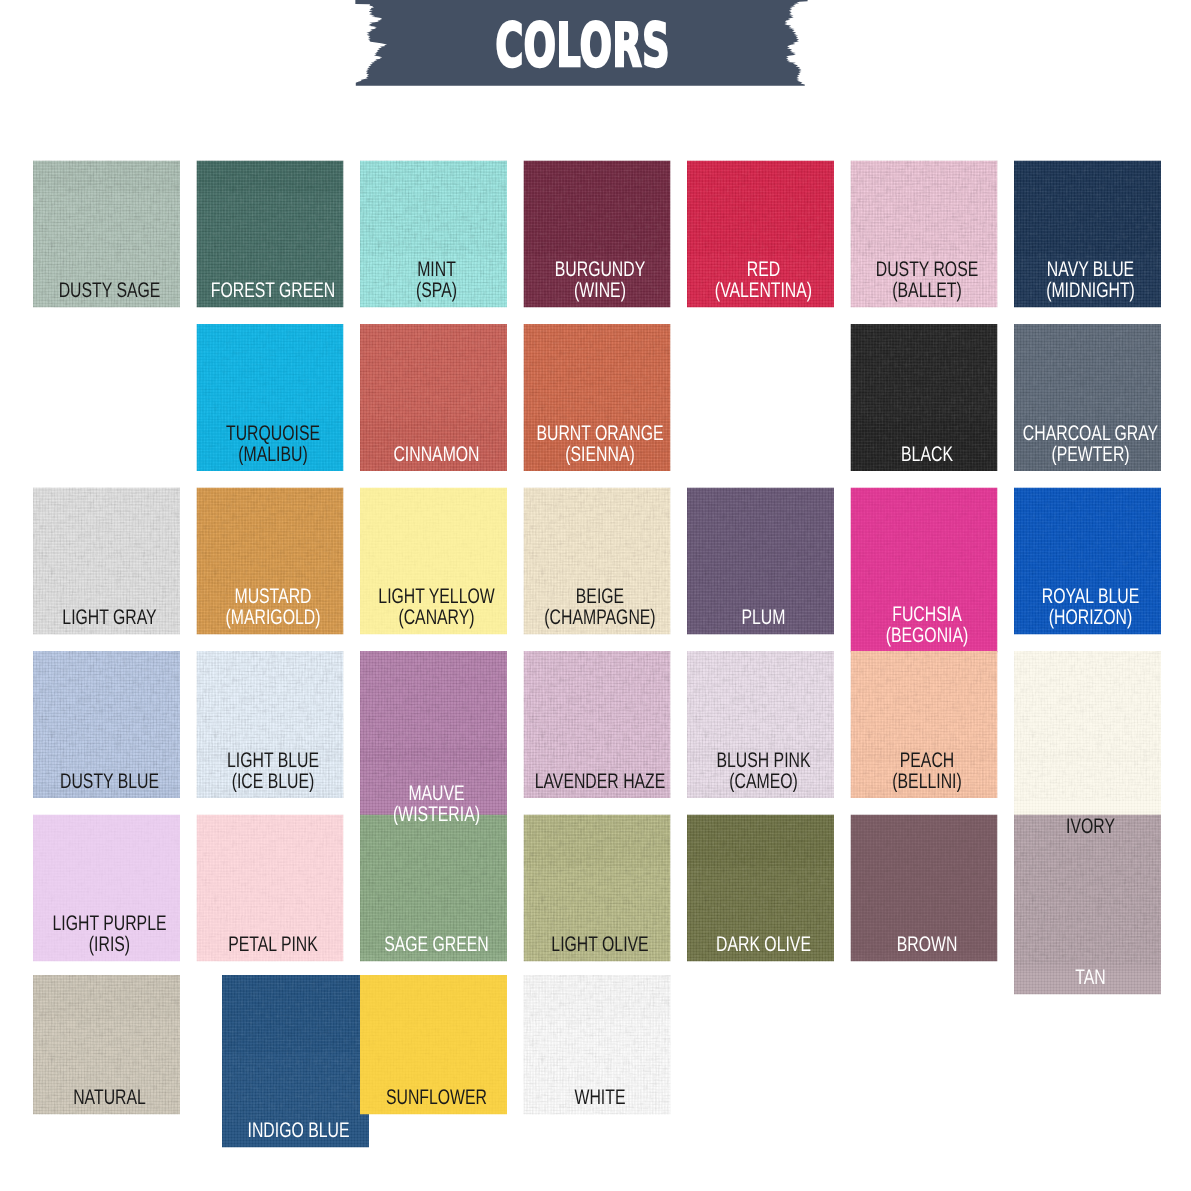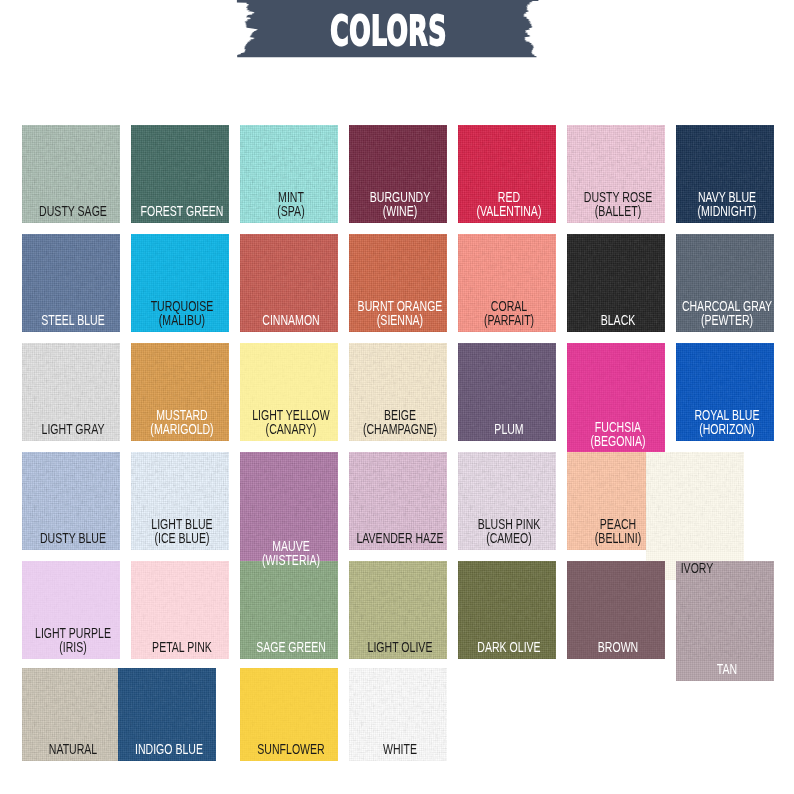--- a/index.html
+++ b/index.html
@@ -30,21 +30,21 @@
     line-height: 40px;
     letter-spacing: 0.6px;
     color: #ffffff;
     -webkit-text-stroke: 1.8px #ffffff;
     transform: scaleX(0.70);
     transform-origin: center top;
   }
 
   
   #grid { position: absolute; left: 0; top: 0; width: 794px; height: 794px; }
-  .swatch { position: absolute; width: 98px; height: 98px; overflow: hidden; margin-top: 18px; }
+  .swatch { position: absolute; width: 98px; height: 98px; overflow: hidden; }
   .swatch .fill  { position: absolute; inset: 0; }
   .swatch .weave { position: absolute; inset: -2px; width: 102px; height: 102px; }
   .swatch .mesh  {
     position: absolute; inset: -2px;
     background:
       repeating-linear-gradient(0deg,
         rgba(0,0,0,0.045) 0px, rgba(0,0,0,0.045) 1px,
         rgba(255,255,255,0.040) 1px, rgba(255,255,255,0.040) 2px),
       repeating-linear-gradient(90deg,
         rgba(0,0,0,0.045) 0px, rgba(0,0,0,0.045) 1px,
@@ -212,37 +212,20 @@
       <svg class="weave" width="102" height="102">
         <rect width="102" height="102" filter="url(#weave-light-v)" opacity="0.113"></rect>
       </svg>
       <svg class="weave" width="102" height="102">
         <rect width="102" height="102" filter="url(#weave-light-h)" opacity="0.113"></rect>
       </svg>
       <div class="mesh" style="opacity: 0.893;"></div>
       <div class="label" style="color: rgb(255, 255, 255);"><span>NAVY BLUE</span>
     <span class="sub">(MIDNIGHT)</span></div>
   </div>
-  <div class="swatch" style="left:22px;top:216px;height:98px">
-   <div class="fill" style="background: rgb(98, 122, 160);"></div>
-   <svg class="weave" width="102" height="102">
-        <rect width="102" height="102" filter="url(#weave-dark-v)" opacity="0.125"></rect>
-      </svg>
-      <svg class="weave" width="102" height="102">
-        <rect width="102" height="102" filter="url(#weave-dark-h)" opacity="0.125"></rect>
-      </svg>
-      <svg class="weave" width="102" height="102">
-        <rect width="102" height="102" filter="url(#weave-light-v)" opacity="0.102"></rect>
-      </svg>
-      <svg class="weave" width="102" height="102">
-        <rect width="102" height="102" filter="url(#weave-light-h)" opacity="0.102"></rect>
-      </svg>
-      <div class="mesh" style="opacity: 1;"></div>
-      <div class="label" style="color: rgb(255, 255, 255);"><span>STEEL BLUE</span></div>
-  </div>
   <div class="swatch" style="left:131px;top:216px;height:98px">
    <div class="fill" style="background: rgb(18, 183, 231);"></div>
    <svg class="weave" width="102" height="102">
         <rect width="102" height="102" filter="url(#weave-dark-v)" opacity="0.074"></rect>
       </svg>
       <svg class="weave" width="102" height="102">
         <rect width="102" height="102" filter="url(#weave-dark-h)" opacity="0.074"></rect>
       </svg>
       <svg class="weave" width="102" height="102">
         <rect width="102" height="102" filter="url(#weave-light-v)" opacity="0.051"></rect>
@@ -282,38 +265,20 @@
       <svg class="weave" width="102" height="102">
         <rect width="102" height="102" filter="url(#weave-light-v)" opacity="0.091"></rect>
       </svg>
       <svg class="weave" width="102" height="102">
         <rect width="102" height="102" filter="url(#weave-light-h)" opacity="0.091"></rect>
       </svg>
       <div class="mesh" style="opacity: 0.997;"></div>
       <div class="label" style="color: rgb(255, 255, 255);"><span>BURNT ORANGE</span>
     <span class="sub">(SIENNA)</span></div>
   </div>
-  <div class="swatch" style="left:458px;top:216px;height:98px">
-   <div class="fill" style="background: rgb(251, 151, 139);"></div>
-   <svg class="weave" width="102" height="102">
-        <rect width="102" height="102" filter="url(#weave-dark-v)" opacity="0.116"></rect>
-      </svg>
-      <svg class="weave" width="102" height="102">
-        <rect width="102" height="102" filter="url(#weave-dark-h)" opacity="0.116"></rect>
-      </svg>
-      <svg class="weave" width="102" height="102">
-        <rect width="102" height="102" filter="url(#weave-light-v)" opacity="0.057"></rect>
-      </svg>
-      <svg class="weave" width="102" height="102">
-        <rect width="102" height="102" filter="url(#weave-light-h)" opacity="0.057"></rect>
-      </svg>
-      <div class="mesh" style="opacity: 0.788;"></div>
-      <div class="label" style="color: rgb(26, 26, 26);"><span>CORAL</span>
-    <span class="sub">(PARFAIT)</span></div>
-  </div>
   <div class="swatch" style="left:567px;top:216px;height:98px">
    <div class="fill" style="background: rgb(37, 37, 37);"></div>
    <svg class="weave" width="102" height="102">
         <rect width="102" height="102" filter="url(#weave-dark-v)" opacity="0.068"></rect>
       </svg>
       <svg class="weave" width="102" height="102">
         <rect width="102" height="102" filter="url(#weave-dark-h)" opacity="0.068"></rect>
       </svg>
       <svg class="weave" width="102" height="102">
         <rect width="102" height="102" filter="url(#weave-light-v)" opacity="0.11"></rect>
@@ -565,21 +530,21 @@
       <svg class="weave" width="102" height="102">
         <rect width="102" height="102" filter="url(#weave-light-v)" opacity="0.04"></rect>
       </svg>
       <svg class="weave" width="102" height="102">
         <rect width="102" height="102" filter="url(#weave-light-h)" opacity="0.04"></rect>
       </svg>
       <div class="mesh" style="opacity: 0.683;"></div>
       <div class="label" style="color: rgb(26, 26, 26);"><span>PEACH</span>
     <span class="sub">(BELLINI)</span></div>
   </div>
-  <div class="swatch" style="left:646px;top:434px;height:128px">
+  <div class="swatch" style="left:676px;top:434px;height:128px">
    <div class="fill" style="background: rgb(252, 249, 237);"></div>
    <svg class="weave" width="102" height="102">
         <rect width="102" height="102" filter="url(#weave-dark-v)" opacity="0.077"></rect>
       </svg>
       <svg class="weave" width="102" height="102">
         <rect width="102" height="102" filter="url(#weave-dark-h)" opacity="0.077"></rect>
       </svg>
       <svg class="weave" width="102" height="102">
         <rect width="102" height="102" filter="url(#weave-light-v)" opacity="0.017"></rect>
       </svg>
@@ -719,21 +684,21 @@
       </svg>
       <svg class="weave" width="102" height="102">
         <rect width="102" height="102" filter="url(#weave-light-v)" opacity="0.057"></rect>
       </svg>
       <svg class="weave" width="102" height="102">
         <rect width="102" height="102" filter="url(#weave-light-h)" opacity="0.057"></rect>
       </svg>
       <div class="mesh" style="opacity: 0.893;"></div>
       <div class="label" style="color: rgb(26, 26, 26);"><span>NATURAL</span></div>
   </div>
-  <div class="swatch" style="left:118px;top:650px;height:93px">
+  <div class="swatch" style="left:148px;top:650px;height:115px">
    <div class="fill" style="background: rgb(35, 82, 129);"></div>
    <svg class="weave" width="102" height="102">
         <rect width="102" height="102" filter="url(#weave-dark-v)" opacity="0.082"></rect>
       </svg>
       <svg class="weave" width="102" height="102">
         <rect width="102" height="102" filter="url(#weave-dark-h)" opacity="0.082"></rect>
       </svg>
       <svg class="weave" width="102" height="102">
         <rect width="102" height="102" filter="url(#weave-light-v)" opacity="0.098"></rect>
       </svg>

